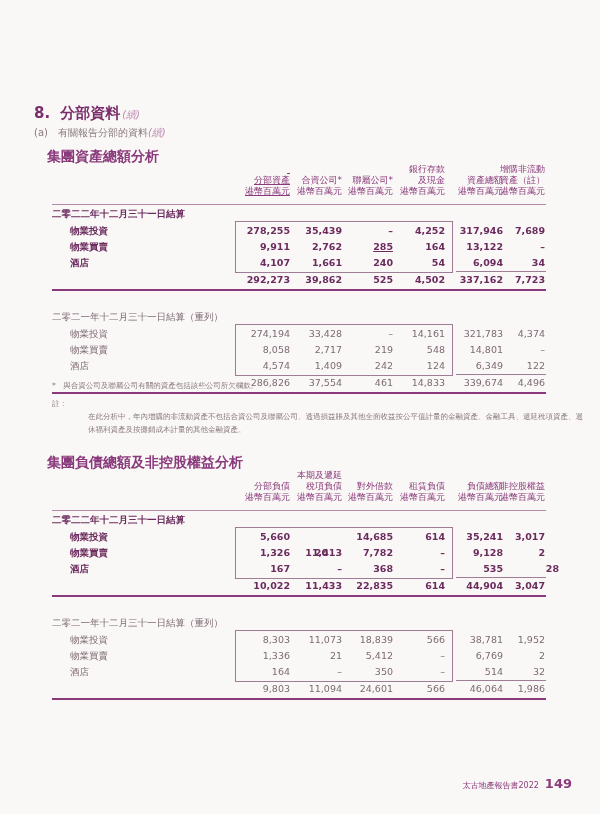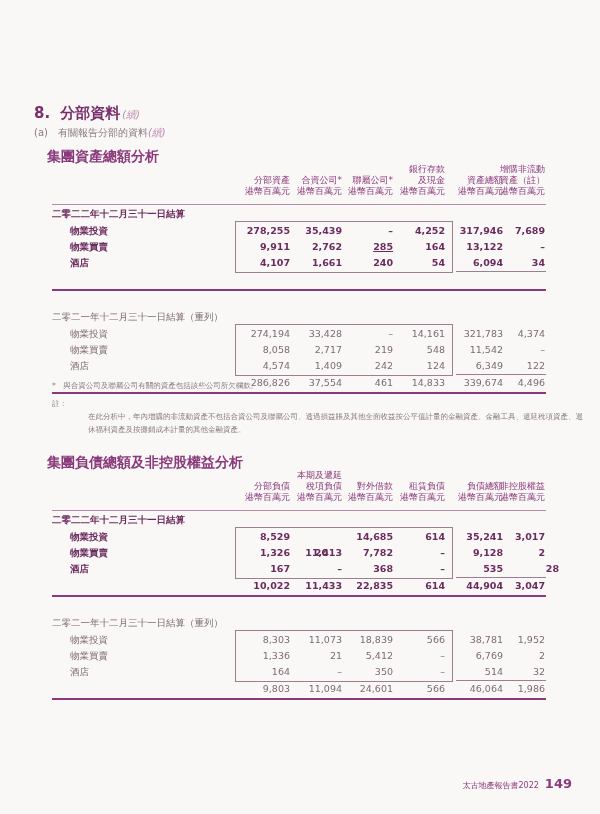--- a/index.html
+++ b/index.html
@@ -39,21 +39,21 @@
 <div class="sec-title">
   <span class="num">8.</span><span>分部資料</span><span class="cont">(續)</span>
 </div>
 <div class="sub-title">
   <span class="lbl">(a)</span><span>有關報告分部的資料</span><span class="cont">(續)</span>
 </div>
 
 <div class="tbl-title" style="top:148px;">集團資產總額分析</div>
 <div class="table" id="assets-table" style="top:164px;">
     <div class="hdr">
-      <div class="col" style="right:256px;top:0;">
+      <div class="col" style="right:256px;top:0;text-decoration:underline;">
       <div>&nbsp;</div>
       <div>分部資產</div>
       <div>港幣百萬元</div>
     </div>
       <div class="col" style="right:204px;top:0;">
       <div>&nbsp;</div>
       <div>合資公司*</div>
       <div>港幣百萬元</div>
     </div>
       <div class="col" style="right:153px;top:0;margin-left:8px;">
@@ -103,40 +103,48 @@
       <span class="lbl">酒店</span>
       <span class="v" style="left:178px;">4,107</span>
       <span class="v" style="left:230px;">1,661</span>
       <span class="v" style="left:281px;">240</span>
       <span class="v" style="left:333px;">54</span>
       <span class="v" style="left:391px;">6,094</span>
       <span class="v" style="left:433px;">34</span>
     </div>
     <div class="box" style="left:183px;top:57px;width:216px;height:50px;"></div>
     <div class="subline" style="left:404px;top:107px;width:90px;"></div>
+    <div class="row bold" style="position:absolute;top:108px;left:0;width:494px;">
+      <span class="v" style="left:178px;">292,273</span>
+      <span class="v" style="left:230px;">39,862</span>
+      <span class="v" style="left:281px;">525</span>
+      <span class="v" style="left:333px;">4,502</span>
+      <span class="v" style="left:391px;">337,162</span>
+      <span class="v" style="left:433px;">7,723</span>
+    </div>
     <div class="bottom-rule" style="top:125px;"></div>
     <div class="row light" style="position:absolute;top:145px;left:0;width:494px;">
       <span class="lbl">二零二一年十二月三十一日結算（重列）</span>
     </div>
     <div class="row item light" style="position:absolute;top:162px;left:0;width:494px;">
       <span class="lbl">物業投資</span>
       <span class="v" style="left:178px;">274,194</span>
       <span class="v" style="left:230px;">33,428</span>
       <span class="v" style="left:281px;">–</span>
       <span class="v" style="left:333px;">14,161</span>
       <span class="v" style="left:391px;">321,783</span>
       <span class="v" style="left:433px;">4,374</span>
     </div>
     <div class="row item light" style="position:absolute;top:178px;left:0;width:494px;">
       <span class="lbl">物業買賣</span>
       <span class="v" style="left:178px;">8,058</span>
       <span class="v" style="left:230px;">2,717</span>
       <span class="v" style="left:281px;">219</span>
       <span class="v" style="left:333px;">548</span>
-      <span class="v" style="left:391px;">11,542</span>
+      <span class="v" style="left:391px;">14,801</span>
       <span class="v" style="left:433px;">–</span>
     </div>
     <div class="row item light" style="position:absolute;top:194px;left:0;width:494px;">
       <span class="lbl">酒店</span>
       <span class="v" style="left:178px;">4,574</span>
       <span class="v" style="left:230px;">1,409</span>
       <span class="v" style="left:281px;">242</span>
       <span class="v" style="left:333px;">124</span>
       <span class="v" style="left:391px;">6,349</span>
       <span class="v" style="left:433px;">122</span>
@@ -191,21 +199,21 @@
       <div>非控股權益</div>
       <div>港幣百萬元</div>
     </div>
     </div>
     <div class="hdr-rule" style="top:40px;"></div>
     <div class="row bold" style="position:absolute;top:42px;left:0;width:494px;">
       <span class="lbl">二零二二年十二月三十一日結算</span>
     </div>
     <div class="row item bold" style="position:absolute;top:59px;left:0;width:494px;">
       <span class="lbl">物業投資</span>
-      <span class="v" style="left:178px;">8,529</span>
+      <span class="v" style="left:178px;">5,660</span>
       <span class="v" style="left:230px;margin-top:16px;">11,413</span>
       <span class="v" style="left:281px;">14,685</span>
       <span class="v" style="left:333px;">614</span>
       <span class="v" style="left:391px;">35,241</span>
       <span class="v" style="left:433px;">3,017</span>
     </div>
     <div class="row item bold" style="position:absolute;top:75px;left:0;width:494px;">
       <span class="lbl">物業買賣</span>
       <span class="v" style="left:178px;">1,326</span>
       <span class="v" style="left:216px;">20</span>

